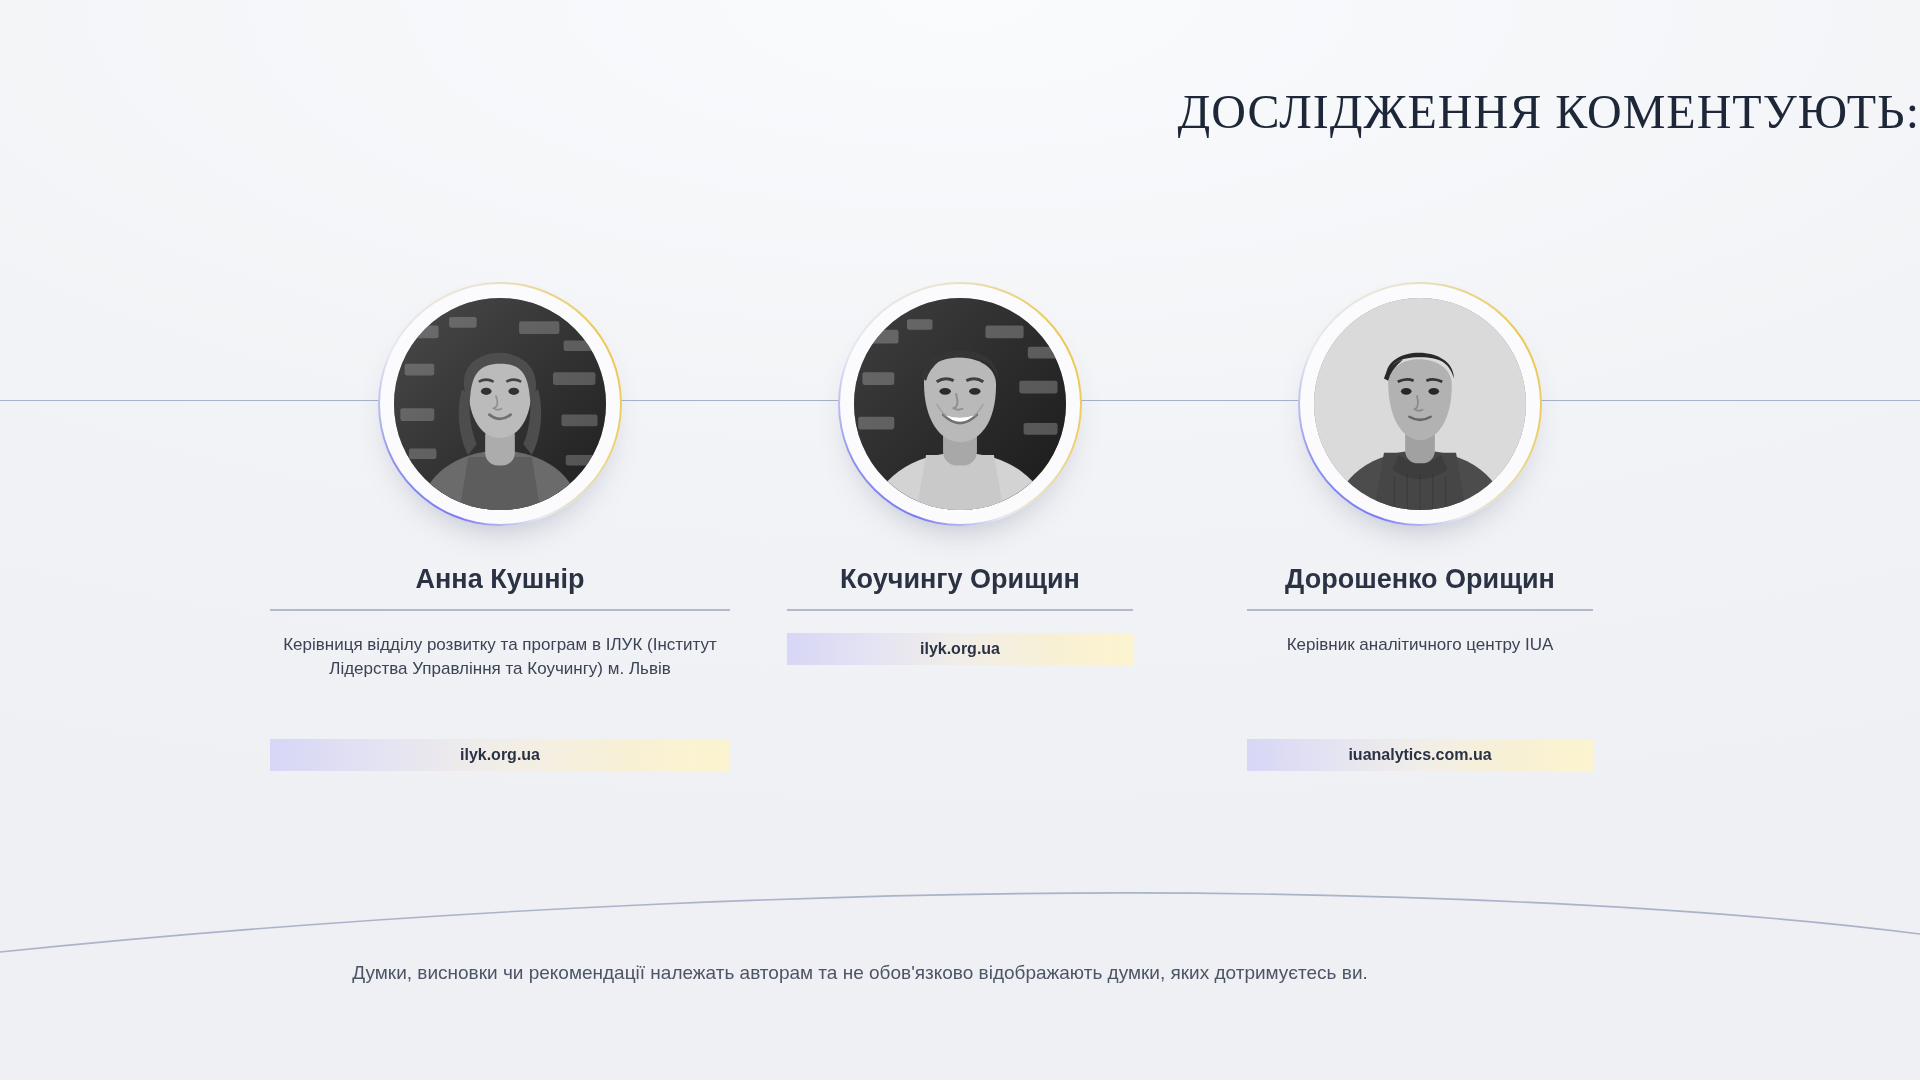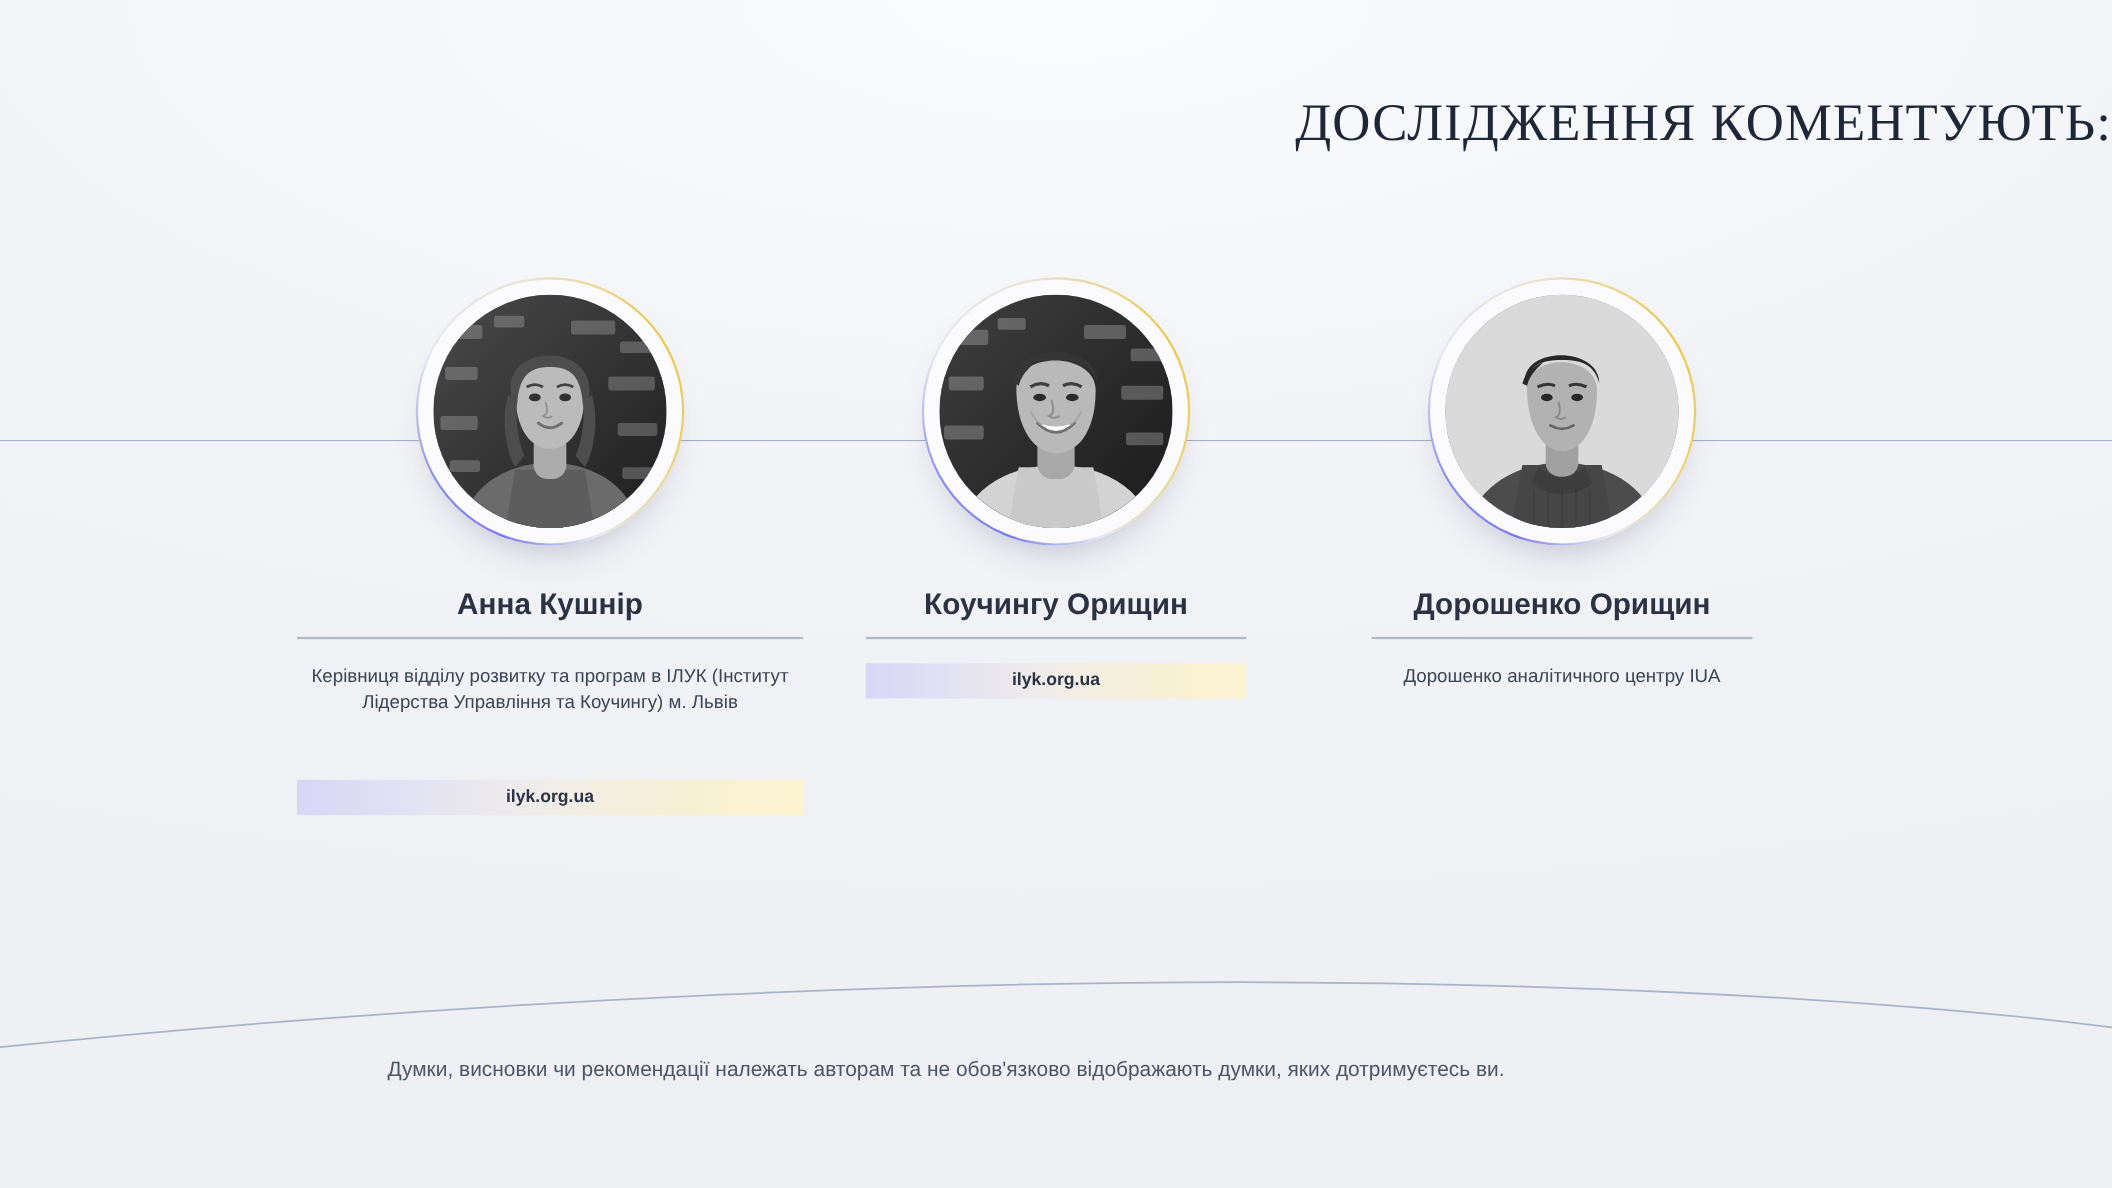--- a/index.html
+++ b/index.html
@@ -66,21 +66,21 @@
     font-size: 48px;
     font-weight: 400;
     letter-spacing: 1px;
     color: #1d2738;
     white-space: nowrap;
   }
 
   
   .people {
     position: absolute;
-    top: 252px;
+    top: 282px;
     left: 0;
     width: 1920px;
     display: flex;
     justify-content: center;
     align-items: flex-start;
     gap: 0;
     z-index: 4;
   }
 
   .person {
@@ -354,20 +354,21 @@
             </g>
           </svg>
         </div>
       </div>
     </div>
 
     <div class="person-body">
       <div class="person-name">Дорошенко Орищин</div>
       <div class="name-rule"></div>
       <div class="role-slot">
-        <div class="person-role">Дорошенко аналітичного центру IUA</div>
-      </div>
+        <div class="person-role">Керівник аналітичного центру IUA</div>
+      </div>
+      <a class="person-url" href="#">iuanalytics.com.ua</a>
     </div>
   </div>
 
 </div>
 
 <div class="footer-note">Думки, висновки чи рекомендації належать авторам та не обов'язково відображають думки, яких дотримуєтесь ви.</div>
 
 </body></html>

